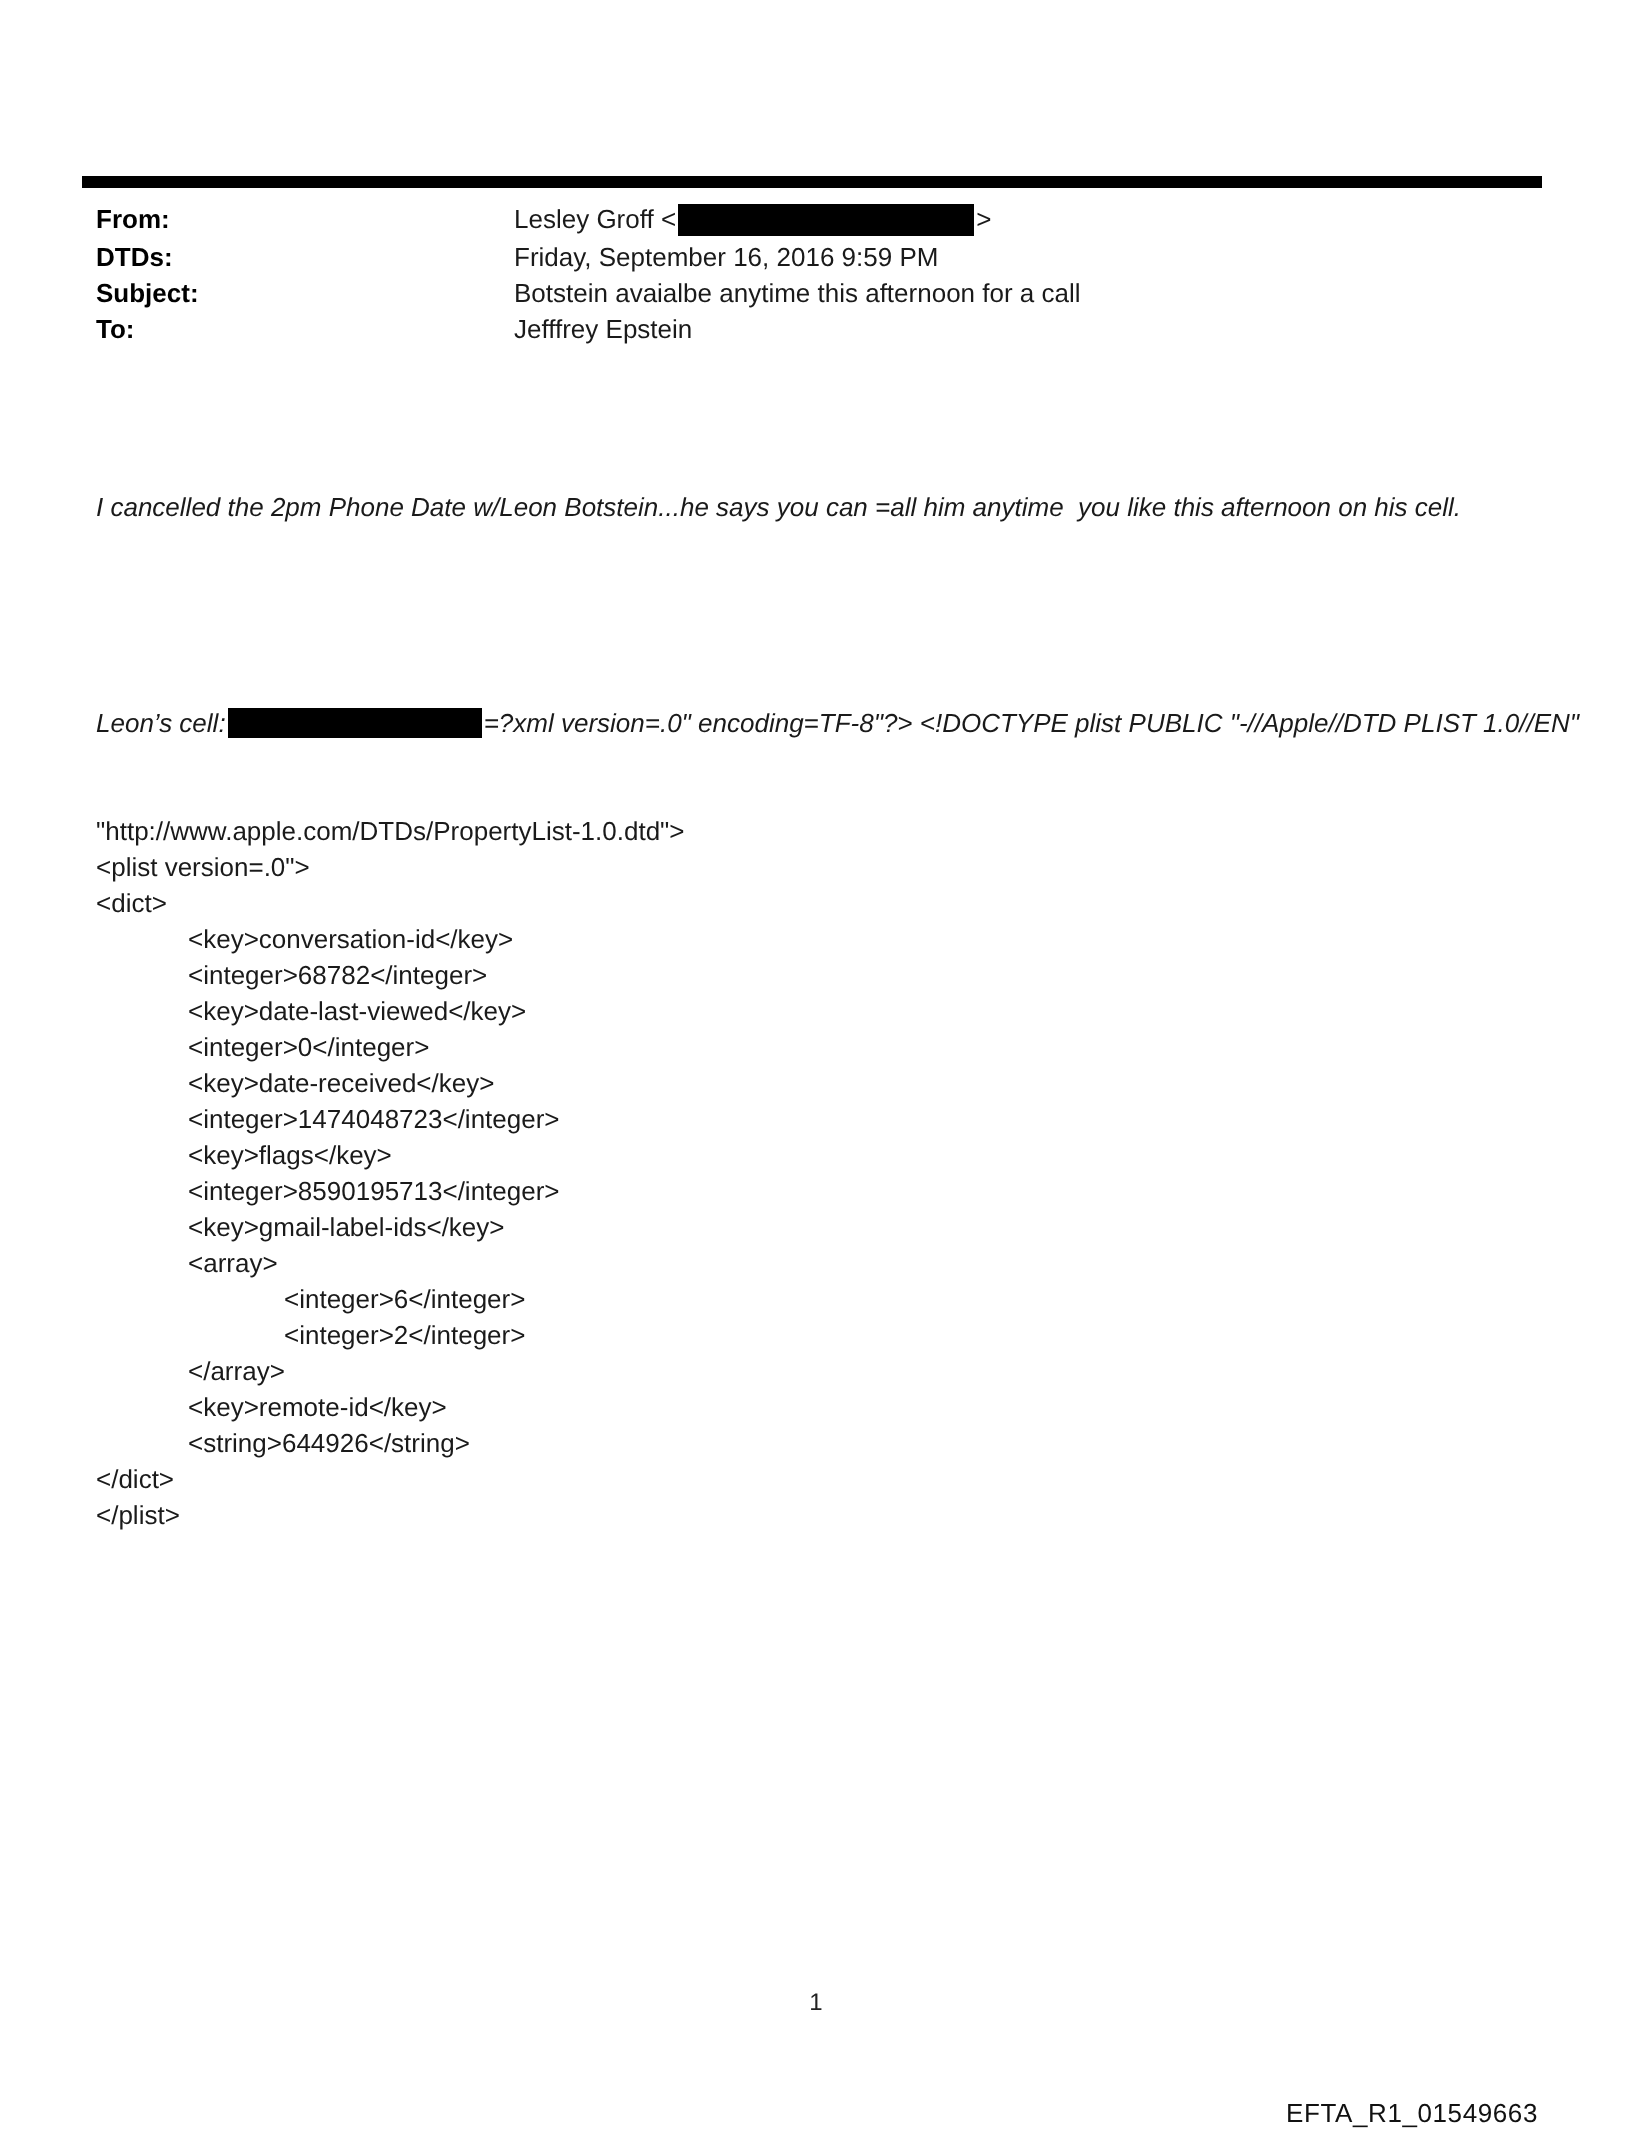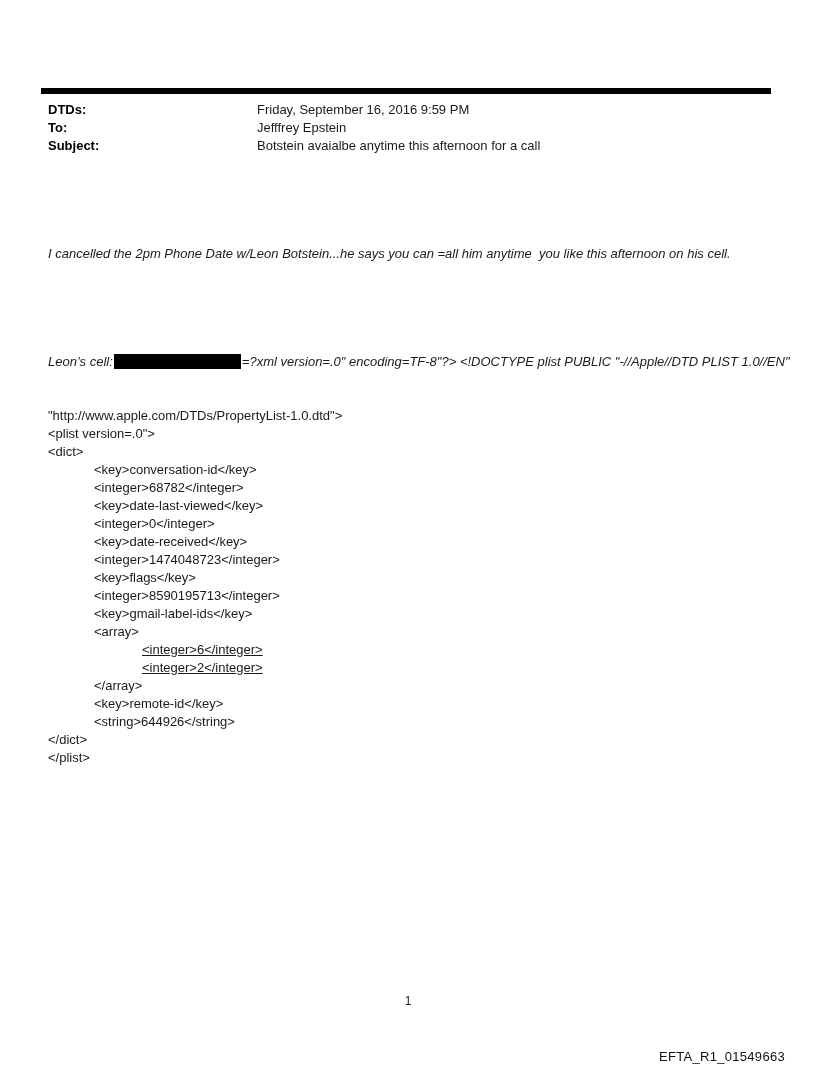--- a/index.html
+++ b/index.html
@@ -50,58 +50,62 @@
     width: 760px;
     font-size: 13px;
     line-height: 18px;
     white-space: pre;
   }
   .body-line { white-space: pre; font-style: italic; }
   .blank-line { height: 18px; }
   .code-line { white-space: pre; }
   .indent-0 { padding-left: 0; }
   .indent-1 { padding-left: 46px; }
-  .indent-2 { padding-left: 94px; text-decoration: underline; }
+  .indent-2 { padding-left: 94px; }
   .page-number {
     position: absolute;
     left: 0;
     top: 994px;
     width: 816px;
     text-align: center;
     font-size: 12px;
     color: #222222;
   }
   .bates-number {
     position: absolute;
     top: 1049px;
-    right: 31px;
+    right: 47px;
     font-size: 13px;
     color: #111111;
     letter-spacing: 0.3px;
   }
 </style>
 </head>
 <body>
 
 <div class="page">
 
   <div class="top-rule"></div>
 
   <div class="email-header">
     <div class="hrow">
+      <span class="hlabel">From:</span>
+      <span class="hvalue"><span>Lesley Groff &lt;</span><span class="redaction redaction-from"></span><span>&gt;</span></span>
+    </div>
+    <div class="hrow">
       <span class="hlabel">DTDs:</span>
       <span class="hvalue">Friday, September 16, 2016 9:59 PM</span>
     </div>
     <div class="hrow">
+      <span class="hlabel">Subject:</span>
+      <span class="hvalue">Botstein avaialbe anytime this afternoon for a call</span>
+    </div>
+    <div class="hrow">
       <span class="hlabel">To:</span>
       <span class="hvalue">Jefffrey Epstein</span>
-    </div>
-    <div class="hrow">
-      <span class="hlabel">Subject:</span>
-      <span class="hvalue">Botstein avaialbe anytime this afternoon for a call</span>
     </div>
   </div>
 
   <div class="email-body">
     <div class="body-line">I cancelled the 2pm Phone Date w/Leon Botstein...he says you can =all him anytime  you like this afternoon on his cell.</div>
     <div class="blank-line"></div>
     <div class="body-line"><span>Leon’s cell:</span><span class="redaction redaction-cell"></span><span>=?xml version=.0" encoding=TF-8"?&gt; &lt;!DOCTYPE plist PUBLIC "-//Apple//DTD PLIST 1.0//EN"</span></div>
     <div><div class="code-line indent-0">"http://www.apple.com/DTDs/PropertyList-1.0.dtd"&gt;</div><div class="code-line indent-0">&lt;plist version=.0"&gt;</div><div class="code-line indent-0">&lt;dict&gt;</div><div class="code-line indent-1">&lt;key&gt;conversation-id&lt;/key&gt;</div><div class="code-line indent-1">&lt;integer&gt;68782&lt;/integer&gt;</div><div class="code-line indent-1">&lt;key&gt;date-last-viewed&lt;/key&gt;</div><div class="code-line indent-1">&lt;integer&gt;0&lt;/integer&gt;</div><div class="code-line indent-1">&lt;key&gt;date-received&lt;/key&gt;</div><div class="code-line indent-1">&lt;integer&gt;1474048723&lt;/integer&gt;</div><div class="code-line indent-1">&lt;key&gt;flags&lt;/key&gt;</div><div class="code-line indent-1">&lt;integer&gt;8590195713&lt;/integer&gt;</div><div class="code-line indent-1">&lt;key&gt;gmail-label-ids&lt;/key&gt;</div><div class="code-line indent-1">&lt;array&gt;</div><div class="code-line indent-2">&lt;integer&gt;6&lt;/integer&gt;</div><div class="code-line indent-2">&lt;integer&gt;2&lt;/integer&gt;</div><div class="code-line indent-1">&lt;/array&gt;</div><div class="code-line indent-1">&lt;key&gt;remote-id&lt;/key&gt;</div><div class="code-line indent-1">&lt;string&gt;644926&lt;/string&gt;</div><div class="code-line indent-0">&lt;/dict&gt;</div><div class="code-line indent-0">&lt;/plist&gt;</div></div>
   </div>
 

